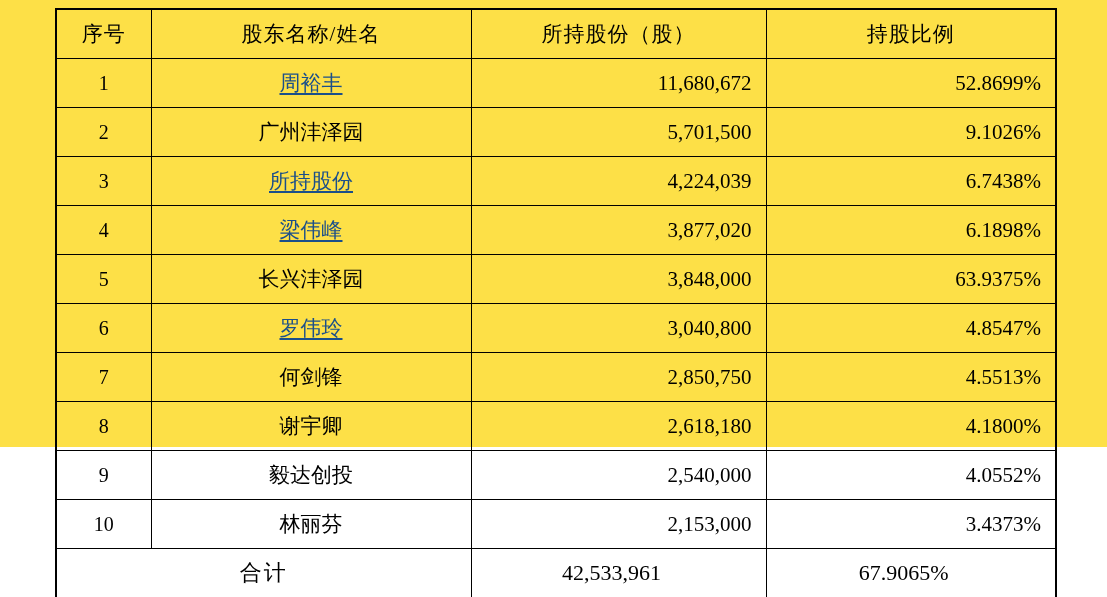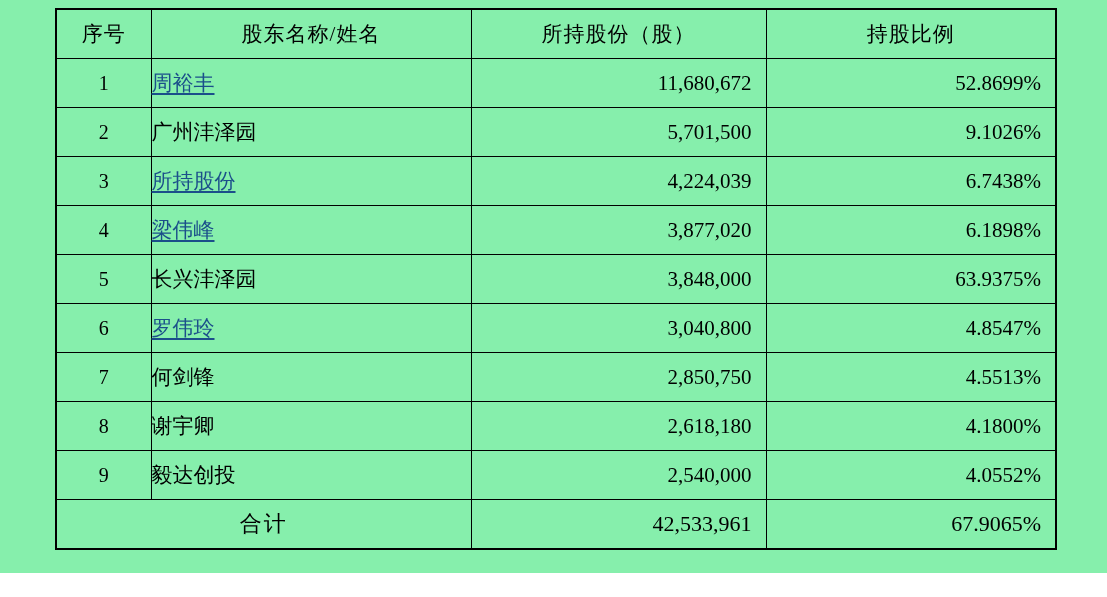--- a/index.html
+++ b/index.html
@@ -10,22 +10,22 @@
   body {
     width: 1107px;
     height: 597px;
     font-family: "Liberation Serif", "DejaVu Serif", serif;
     color: #000000;
     overflow: hidden;
   }
   .page {
     position: relative;
     width: 1107px;
-    height: 573px;
-    background: #86efac;
+    height: 447px;
+    background: #fde047;
   }
   .table-wrap {
     position: absolute;
     left: 55px;
     top: 8px;
     width: 1000px;
   }
   table.shareholder-table {
     border-collapse: collapse;
     width: 1000px;
@@ -53,20 +53,21 @@
     text-align: center;
     font-weight: bold;
     font-size: 22px;
     letter-spacing: 1px;
   }
   tbody td.idx {
     text-align: center;
     font-size: 20px;
   }
   tbody td.name {
+    text-align: center;
     font-size: 21px;
   }
   tbody td.name .linked {
     color: #1b4f8a;
     text-decoration: underline;
     text-underline-offset: 3px;
   }
   tbody td.num {
     text-align: right;
     padding-right: 14px;
@@ -77,21 +78,21 @@
     font-weight: bold;
     height: 50px;
   }
   tfoot td.total-label {
     text-align: center;
     font-size: 22px;
     letter-spacing: 2px;
     font-family: Liberation Mono, monospace;
   }
   tfoot td.num {
-    text-align: right;
+    text-align: center;
     padding-right: 14px;
     font-size: 22px;
   }
 </style>
 </head>
 <body>
 
 <div class="page">
   <div class="table-wrap">
     <table class="shareholder-table">
@@ -157,20 +158,26 @@
           <td class="name">谢宇卿</td>
           <td class="num">2,618,180</td>
           <td class="num">4.1800%</td>
         </tr>
         <tr>
           <td class="idx">9</td>
           <td class="name">毅达创投</td>
           <td class="num">2,540,000</td>
           <td class="num">4.0552%</td>
         </tr>
+        <tr>
+          <td class="idx">10</td>
+          <td class="name">林丽芬</td>
+          <td class="num">2,153,000</td>
+          <td class="num">3.4373%</td>
+        </tr>
       </tbody>
       <tfoot>
         <tr>
           <td class="total-label" colspan="2">合计</td>
           <td class="num">42,533,961</td>
           <td class="num">67.9065%</td>
         </tr>
       </tfoot>
     </table>
   </div>

